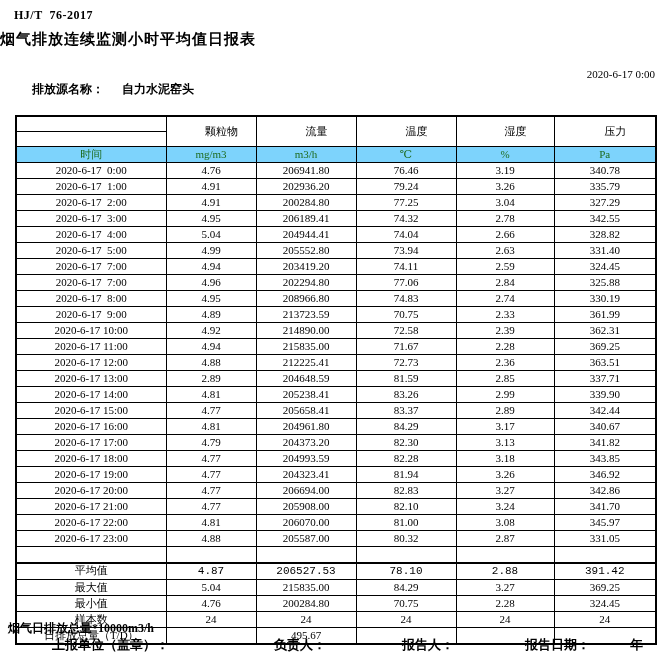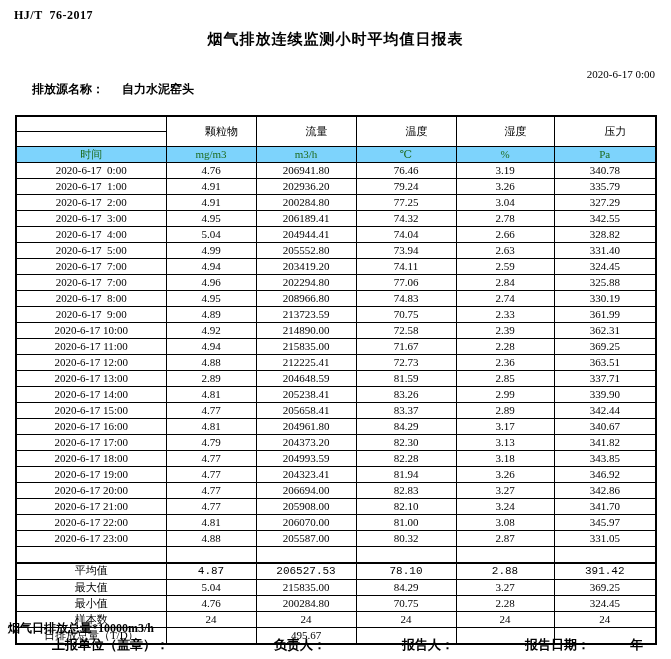--- a/index.html
+++ b/index.html
@@ -7,21 +7,21 @@
     width:671px;height:659px;overflow:hidden;background:#ffffff;
     font-family:"Liberation Serif","DejaVu Serif",serif;
     color:#000;
   }
   .page{position:relative;width:671px;height:659px;}
   .std{
     position:absolute;left:14px;top:8px;
     font-size:12px;font-weight:bold;white-space:pre;letter-spacing:0.5px;
   }
   .title{
-    position:absolute;left:0;top:30px;width:671px;text-align:center;
+    position:absolute;left:0;top:30px;width:671px;text-align:left;
     font-size:15px;font-weight:bold;letter-spacing:1px;
   }
   .meta{position:absolute;left:0;top:66px;width:671px;font-size:12px;}
   .source{position:absolute;left:14px;top:0;font-weight:bold;white-space:pre;}
   .source .src-name{margin-left:18px;}
   .datetime{position:absolute;right:16px;top:2px;font-size:11px;}
   table.report{
     position:absolute;left:15px;top:115px;width:640px;
     border-collapse:collapse;table-layout:fixed;
     font-size:11px;

